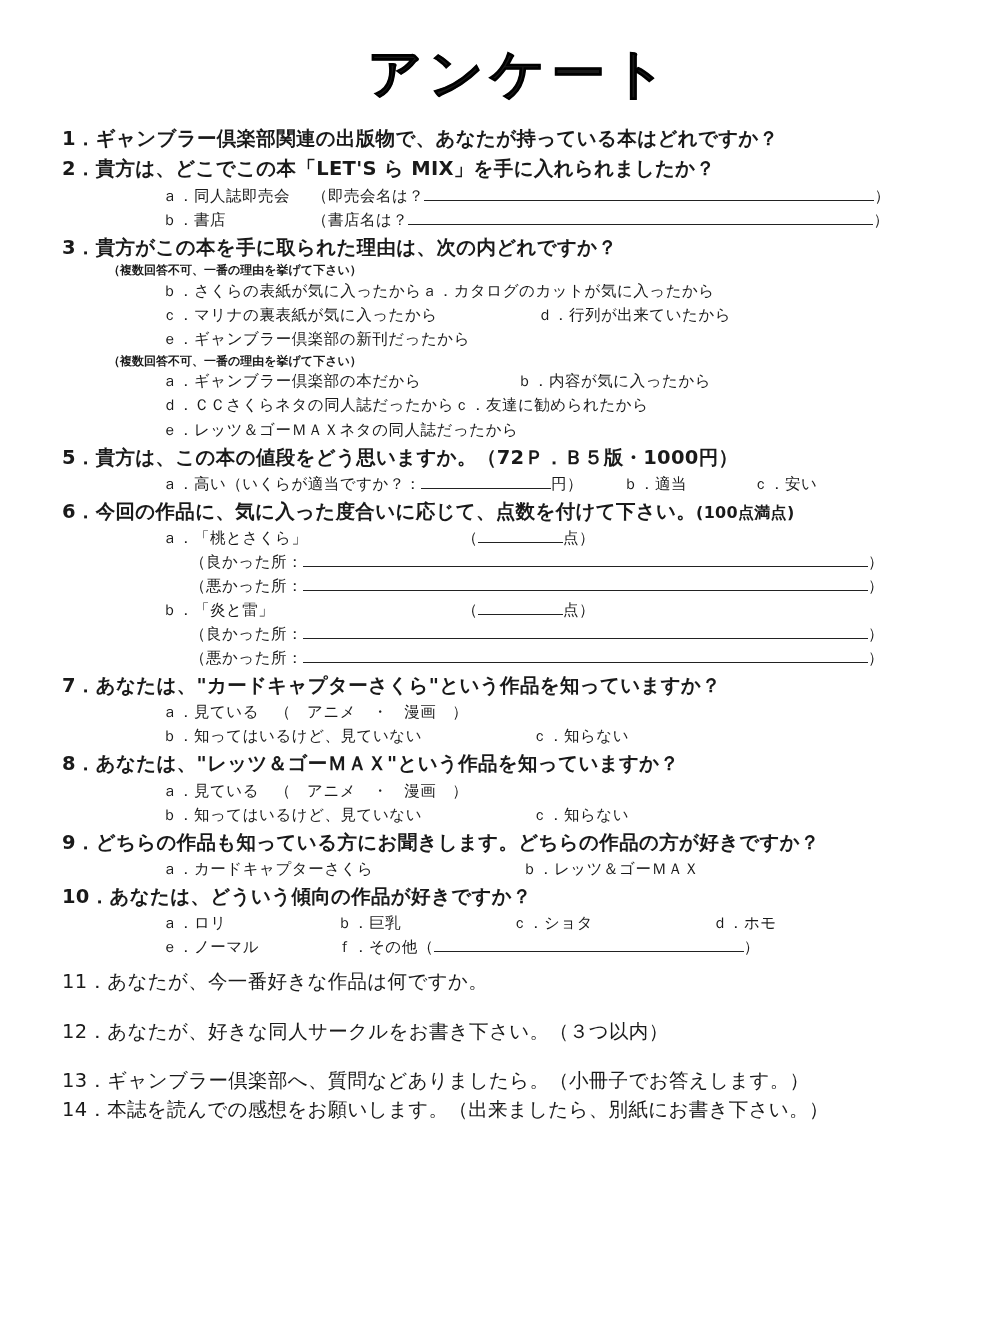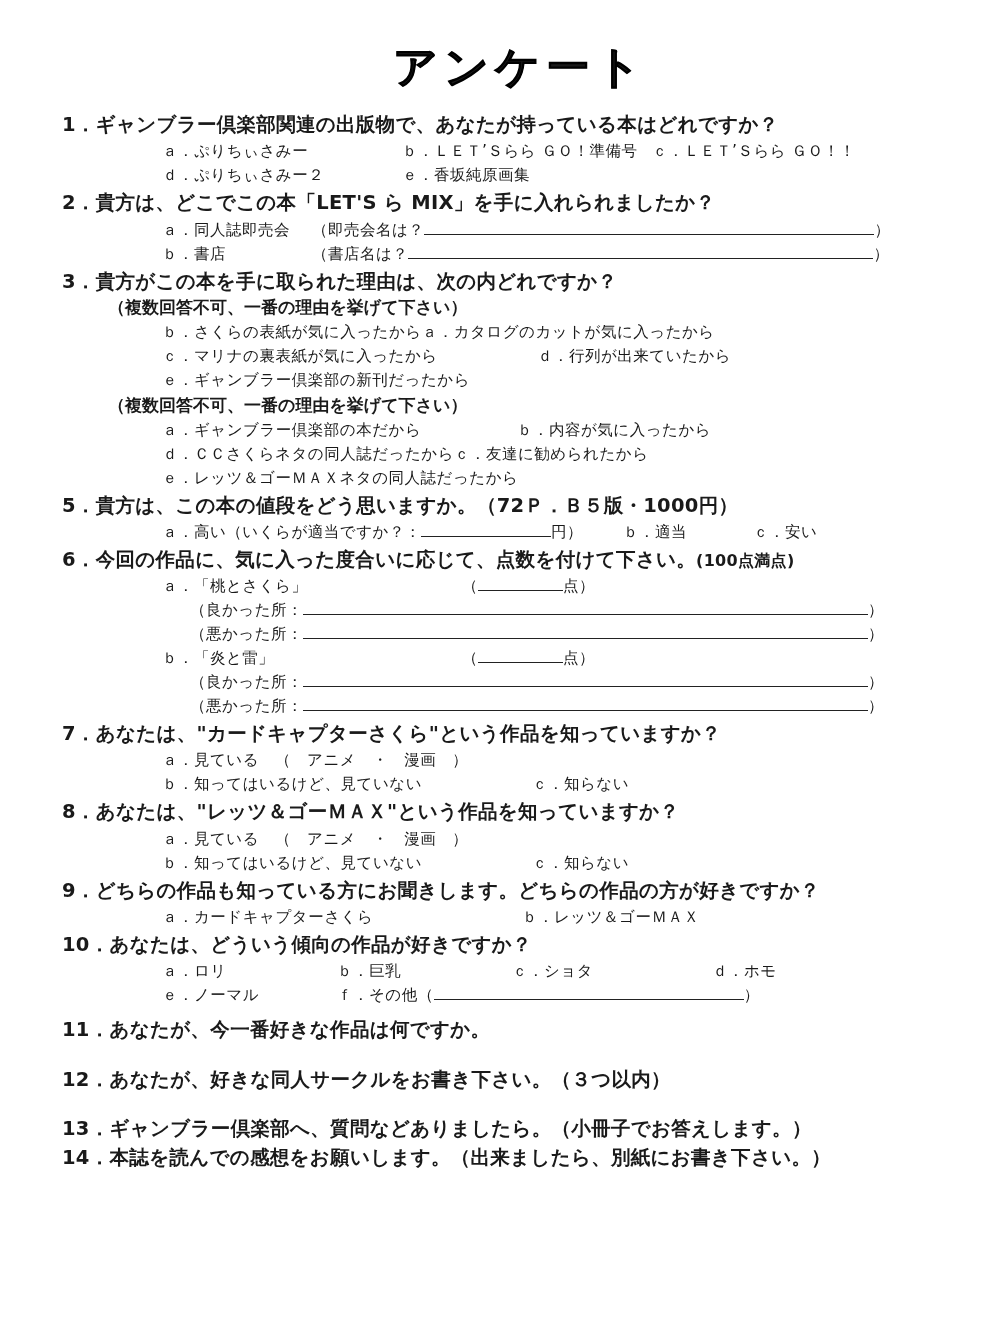--- a/index.html
+++ b/index.html
@@ -17,21 +17,21 @@
   }
   .page {
     position: relative;
     width: 1000px;
     height: 1336px;
     padding: 0;
     box-sizing: border-box;
   }
   .title {
     text-align: center;
-    font-size: 44px;
+    font-size: 54px;
     font-weight: bold;
     letter-spacing: 6px;
     padding-top: 38px;
     padding-left: 40px;
     font-family: "DejaVu Sans", sans-serif;
     -webkit-text-stroke: 1px #000;
   }
   .qlist {
     margin-top: 14px;
     padding: 0 92px 0 62px;
@@ -45,21 +45,21 @@
     line-height: 1.45;
     white-space: nowrap;
     letter-spacing: 0.3px;
   }
   .q-num {
     display: inline-block;
     min-width: 30px;
     text-align: right;
   }
   .q-sub {
-    font-size: 17px;
+    font-size: 12px;
     font-weight: bold;
     line-height: 1.4;
     margin-left: 46px;
   }
   .opts {
     margin-left: 100px;
     font-size: 15.5px;
     line-height: 1.55;
     letter-spacing: 0.5px;
   }
@@ -85,49 +85,38 @@
     height: 20px;
   }
   .spacer-sm { height: 6px; }
   .inline-blank {
     display: inline-block;
     border-bottom: 1.4px solid #222;
     vertical-align: -3px;
   }
   .tail-q {
     font-size: 19.5px;
-    font-weight: bold;
+    font-weight: normal;
     line-height: 1.5;
     white-space: nowrap;
     letter-spacing: 0.3px;
   }
 </style>
 </head>
 <body>
 
 <div class="page">
 
   <div class="title">アンケート</div>
 
   <div class="qlist">
 
     <div class="q">
       <div class="q-head">
         <span class="q-num">1．</span><span>ギャンブラー倶楽部関連の出版物で、あなたが持っている本はどれですか？</span>
-      </div>
-      <div class="opts">
-        <div class="opt-row">
-          <span class="opt" style="width:240px">ａ．ぷりちぃさみー</span>
-          <span class="opt" style="width:250px">ｂ．ＬＥＴ’Ｓらら ＧＯ！準備号</span>
-          <span class="opt">ｃ．ＬＥＴ’Ｓらら ＧＯ！！</span>
-        </div>
-        <div class="opt-row">
-          <span class="opt" style="width:240px">ｄ．ぷりちぃさみー２</span>
-          <span class="opt">ｅ．香坂純原画集</span>
-        </div>
       </div>
     </div>
 
     <div class="q">
       <div class="q-head">
         <span class="q-num">2．</span><span>貴方は、どこでこの本「LET'S ら MIX」を手に入れられましたか？</span>
       </div>
       <div class="opts">
         <div class="opt-row">
           <span class="opt" style="width:150px">ａ．同人誌即売会</span>

